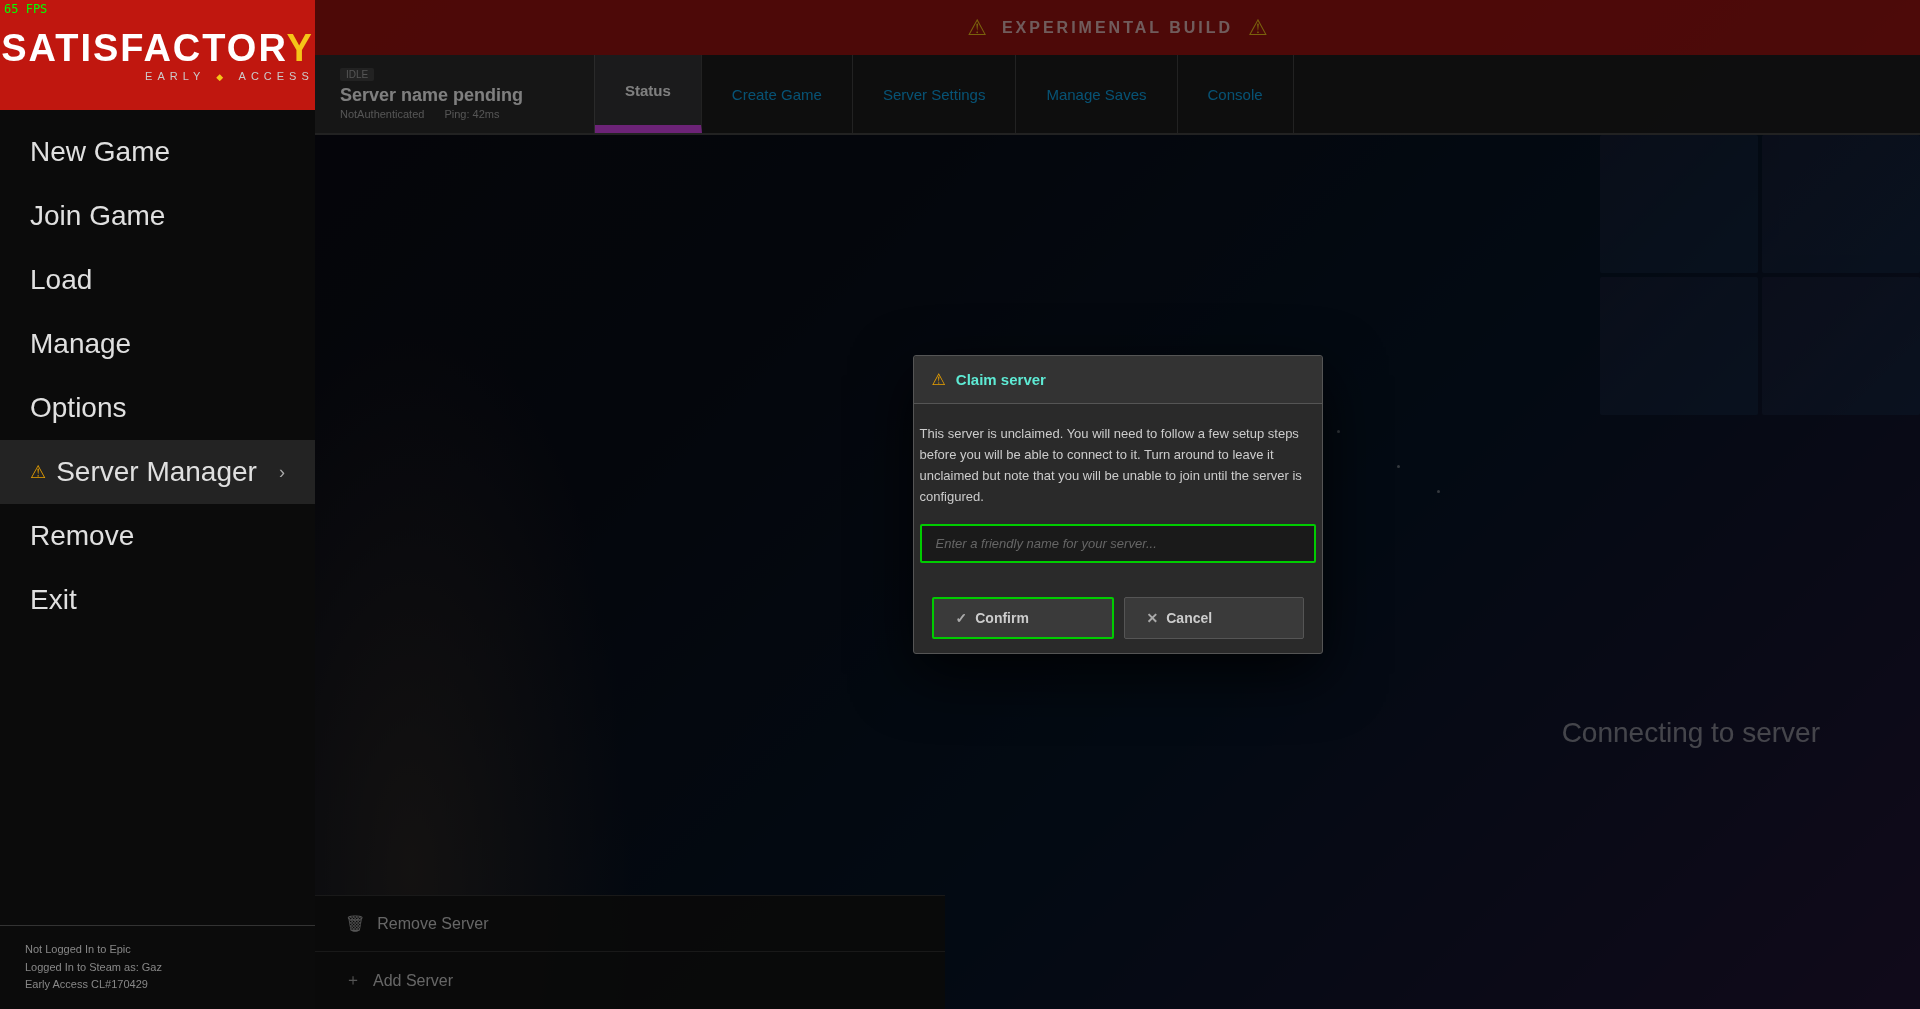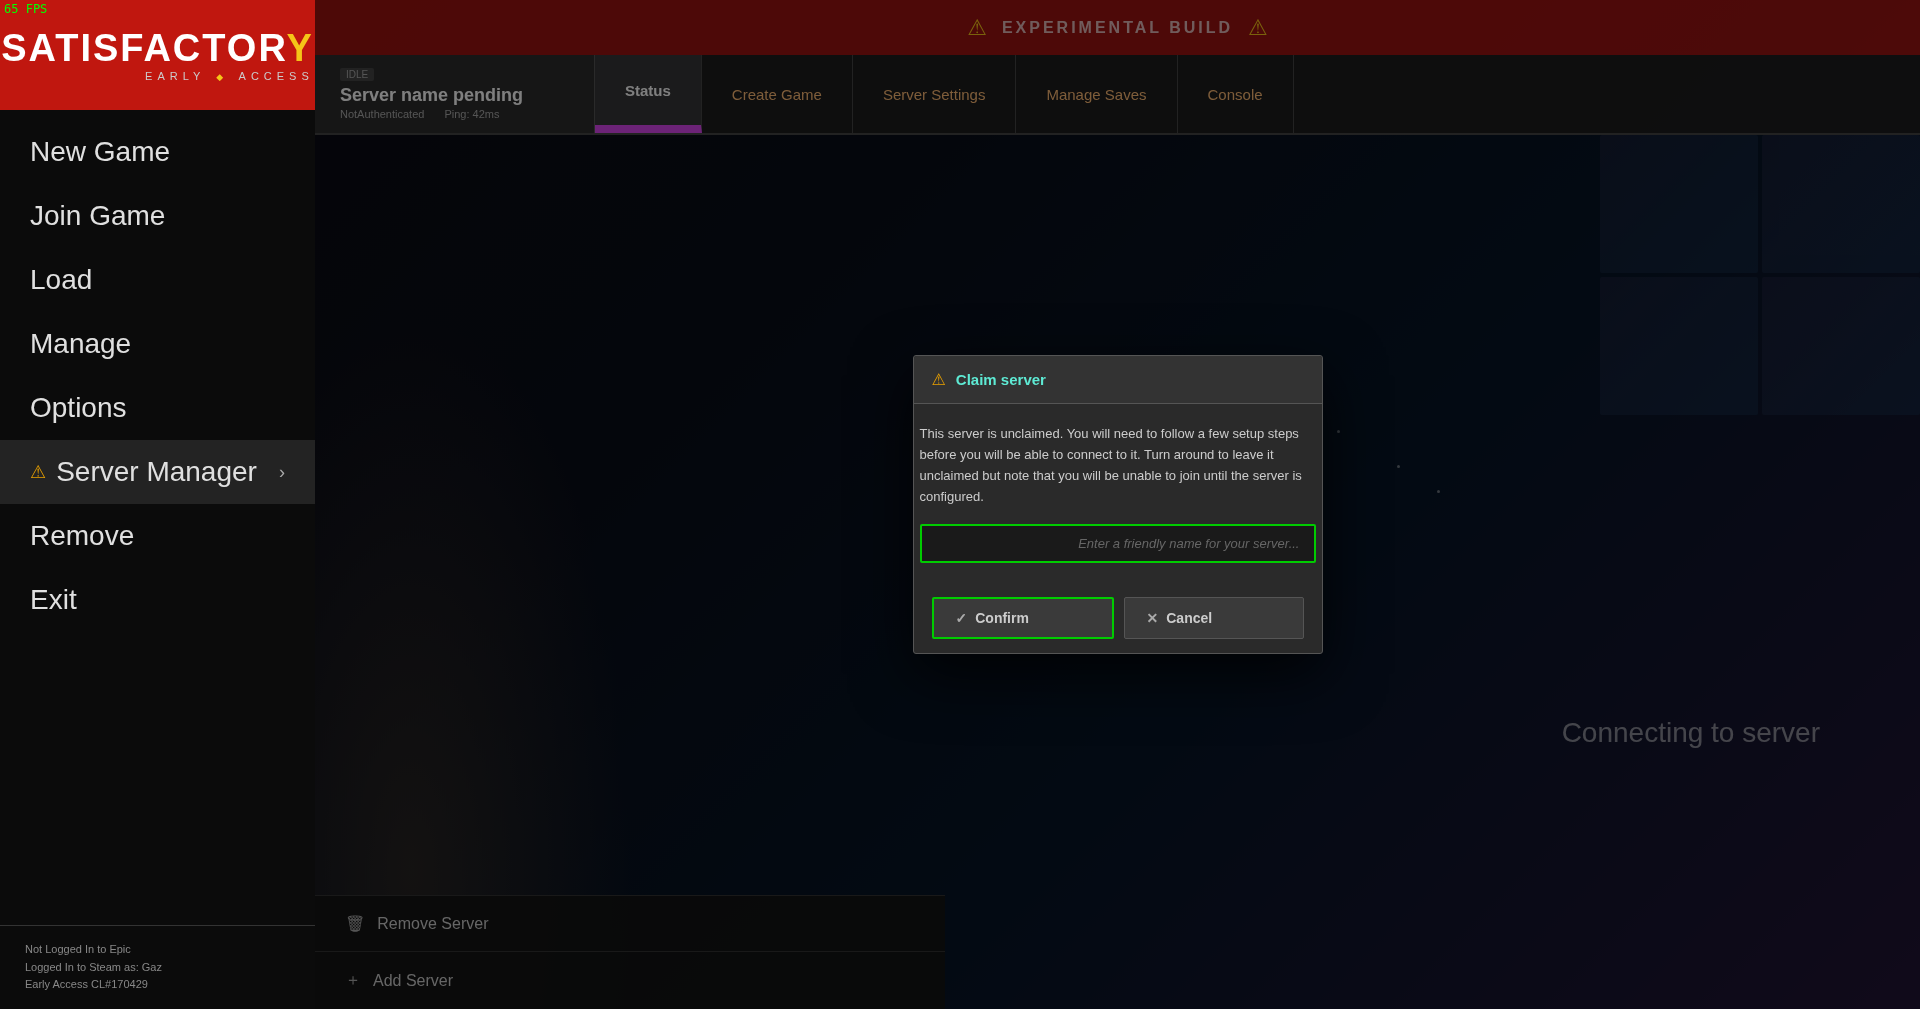--- a/index.html
+++ b/index.html
@@ -228,21 +228,21 @@
       display: flex;
       align-items: stretch;
       flex: 1;
     }
 
     .server-tab {
       display: flex;
       align-items: center;
       justify-content: center;
       padding: 0 30px;
-      color: #fdba74;
+      color: #0ea5e9;
       font-size: 15px;
       cursor: pointer;
       border-right: 1px solid #444;
       transition: background 0.15s;
       white-space: nowrap;
     }
 
     .server-tab.active {
       background: rgba(255,255,255,0.12);
       color: #fff;
@@ -343,21 +343,20 @@
 
     #server-name-input {
       width: 100%;
       padding: 10px 14px;
       background: #1a1a1a;
       border: 2px solid #00cc00;
       border-radius: 2px;
       color: #7dd3fc;
       font-size: 13px;
       outline: none;
-      text-align: right;
     }
 
     #server-name-input::placeholder {
       color: #666;
       font-style: italic;
     }
 
     #dialog-footer {
       display: flex;
       padding: 14px 18px;

